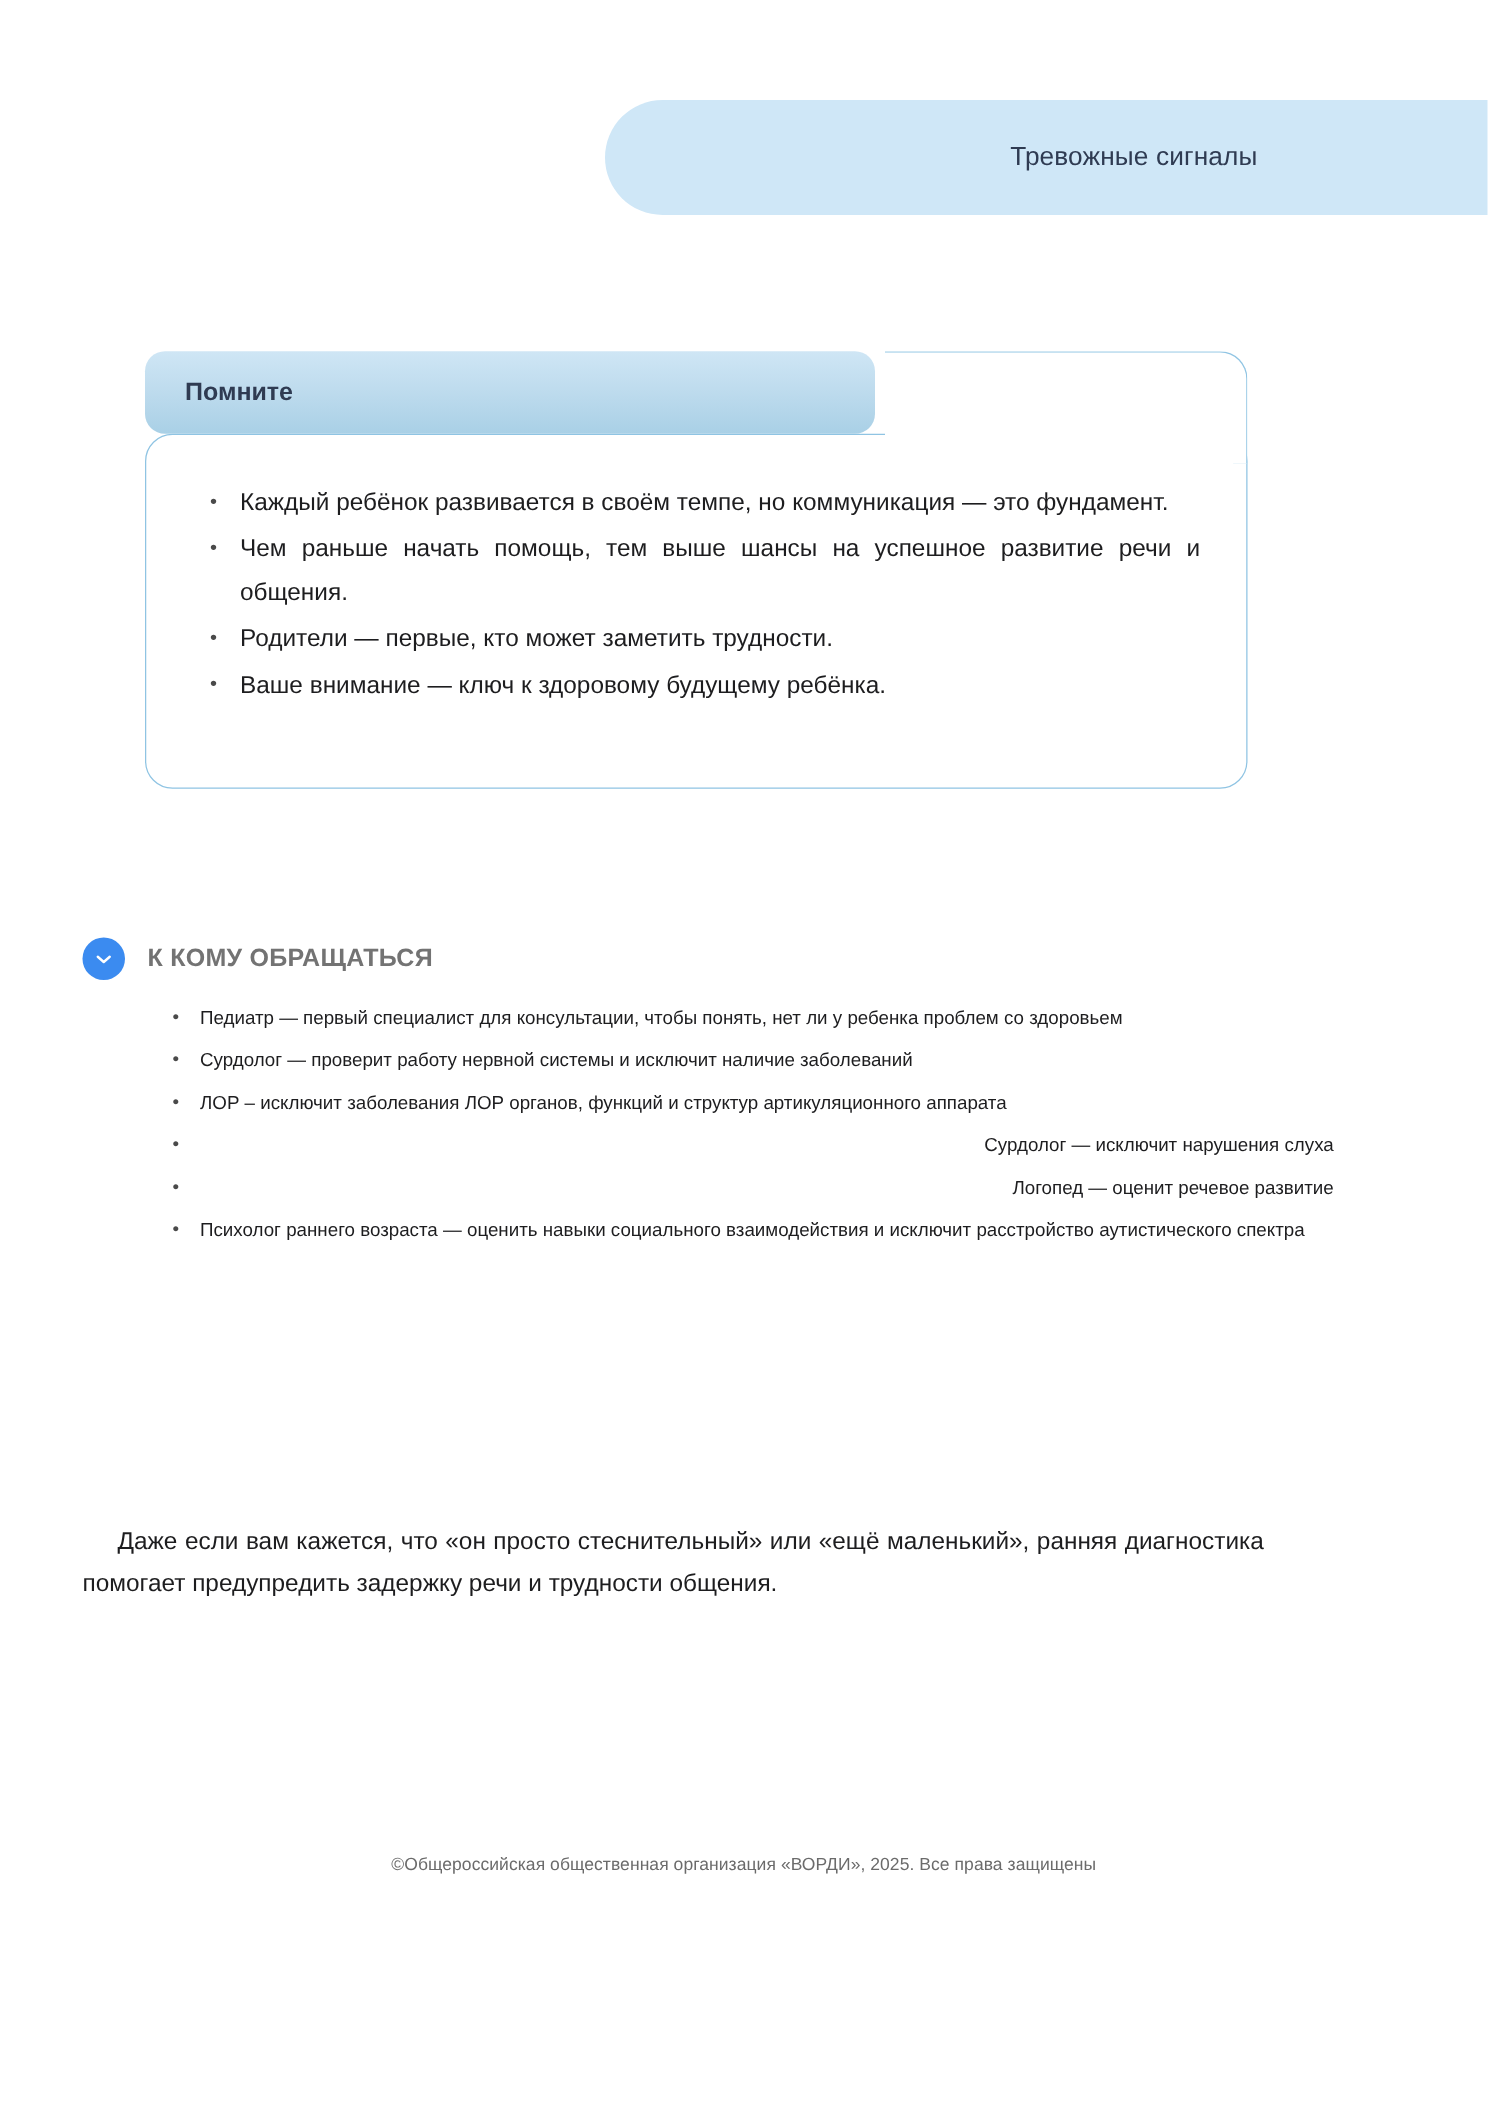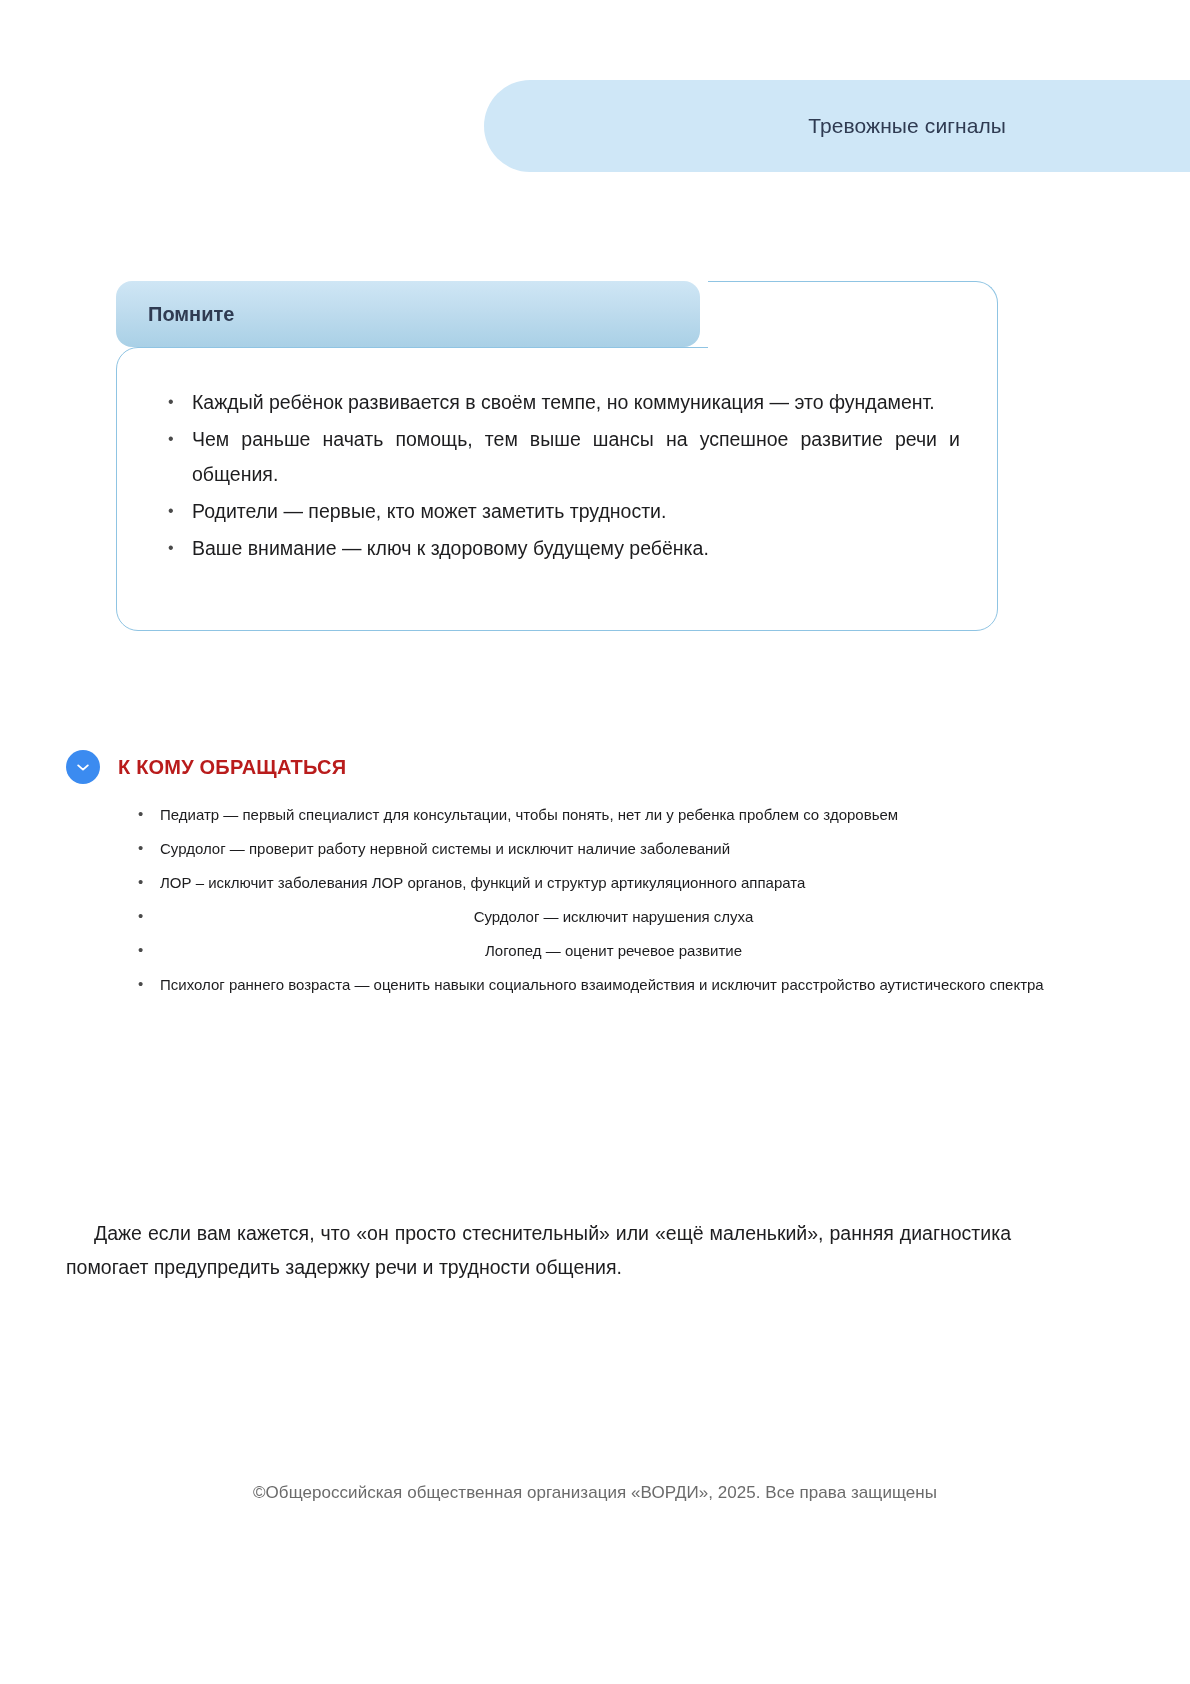--- a/index.html
+++ b/index.html
@@ -135,21 +135,21 @@
     flex: 0 0 34px;
     display: flex;
     align-items: center;
     justify-content: center;
   }
   .check-badge svg { display: block; }
   .section-title {
     font-size: 20px;
     font-weight: bold;
     letter-spacing: .2px;
-    color: #b91c1c;
+    color: #737373;
     white-space: nowrap;
   }
 
   .doc-list {
     margin: 0;
     padding: 0;
     list-style: none;
     width: 935px;
     margin-left: 66px;
   }
@@ -163,40 +163,40 @@
     text-justify: inter-word;
   }
   .doc-list li::before {
     content: "\2022";
     position: absolute;
     left: 6px;
     top: -1px;
     font-size: 15px;
     color: #4a4a4a;
   }
-  .doc-list li.nojust { text-align: center; }
+  .doc-list li.nojust { text-align: right; }
 
   .para {
     width: 945px;
     font-size: 19.5px;
     line-height: 34px;
     text-align: justify;
     text-justify: inter-word;
     text-indent: 28px;
     color: #1d1d1f;
   }
 
   
   .footer {
     position: absolute;
     left: 0;
     top: 1483px;
     width: 1190px;
     text-align: center;
-    font-size: 17px;
+    font-size: 14px;
     color: #6b6b6b;
     letter-spacing: .05px;
   }
 </style>
 </head>
 <body>
 
 <div class="header-pill">
   <span class="header-title">Тревожные сигналы</span>
 </div>

